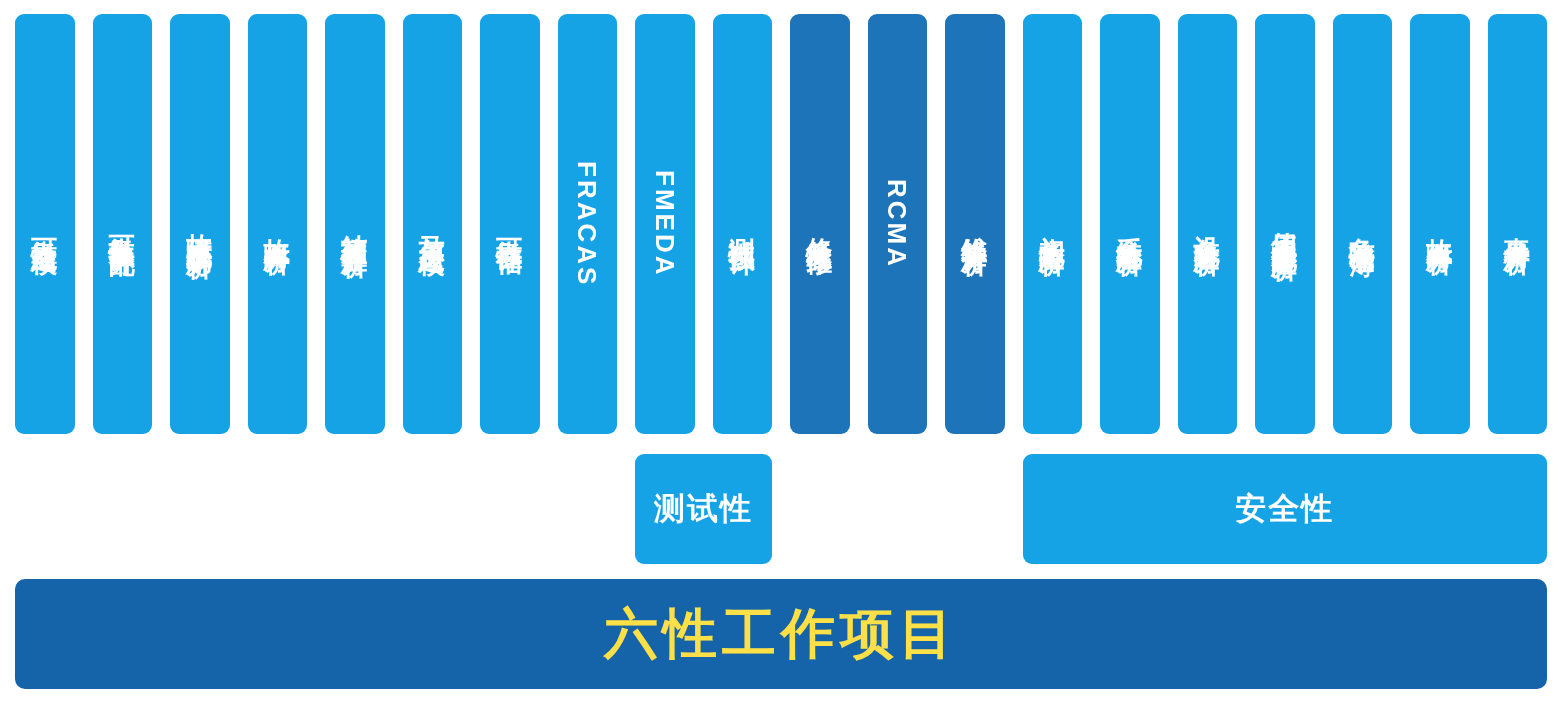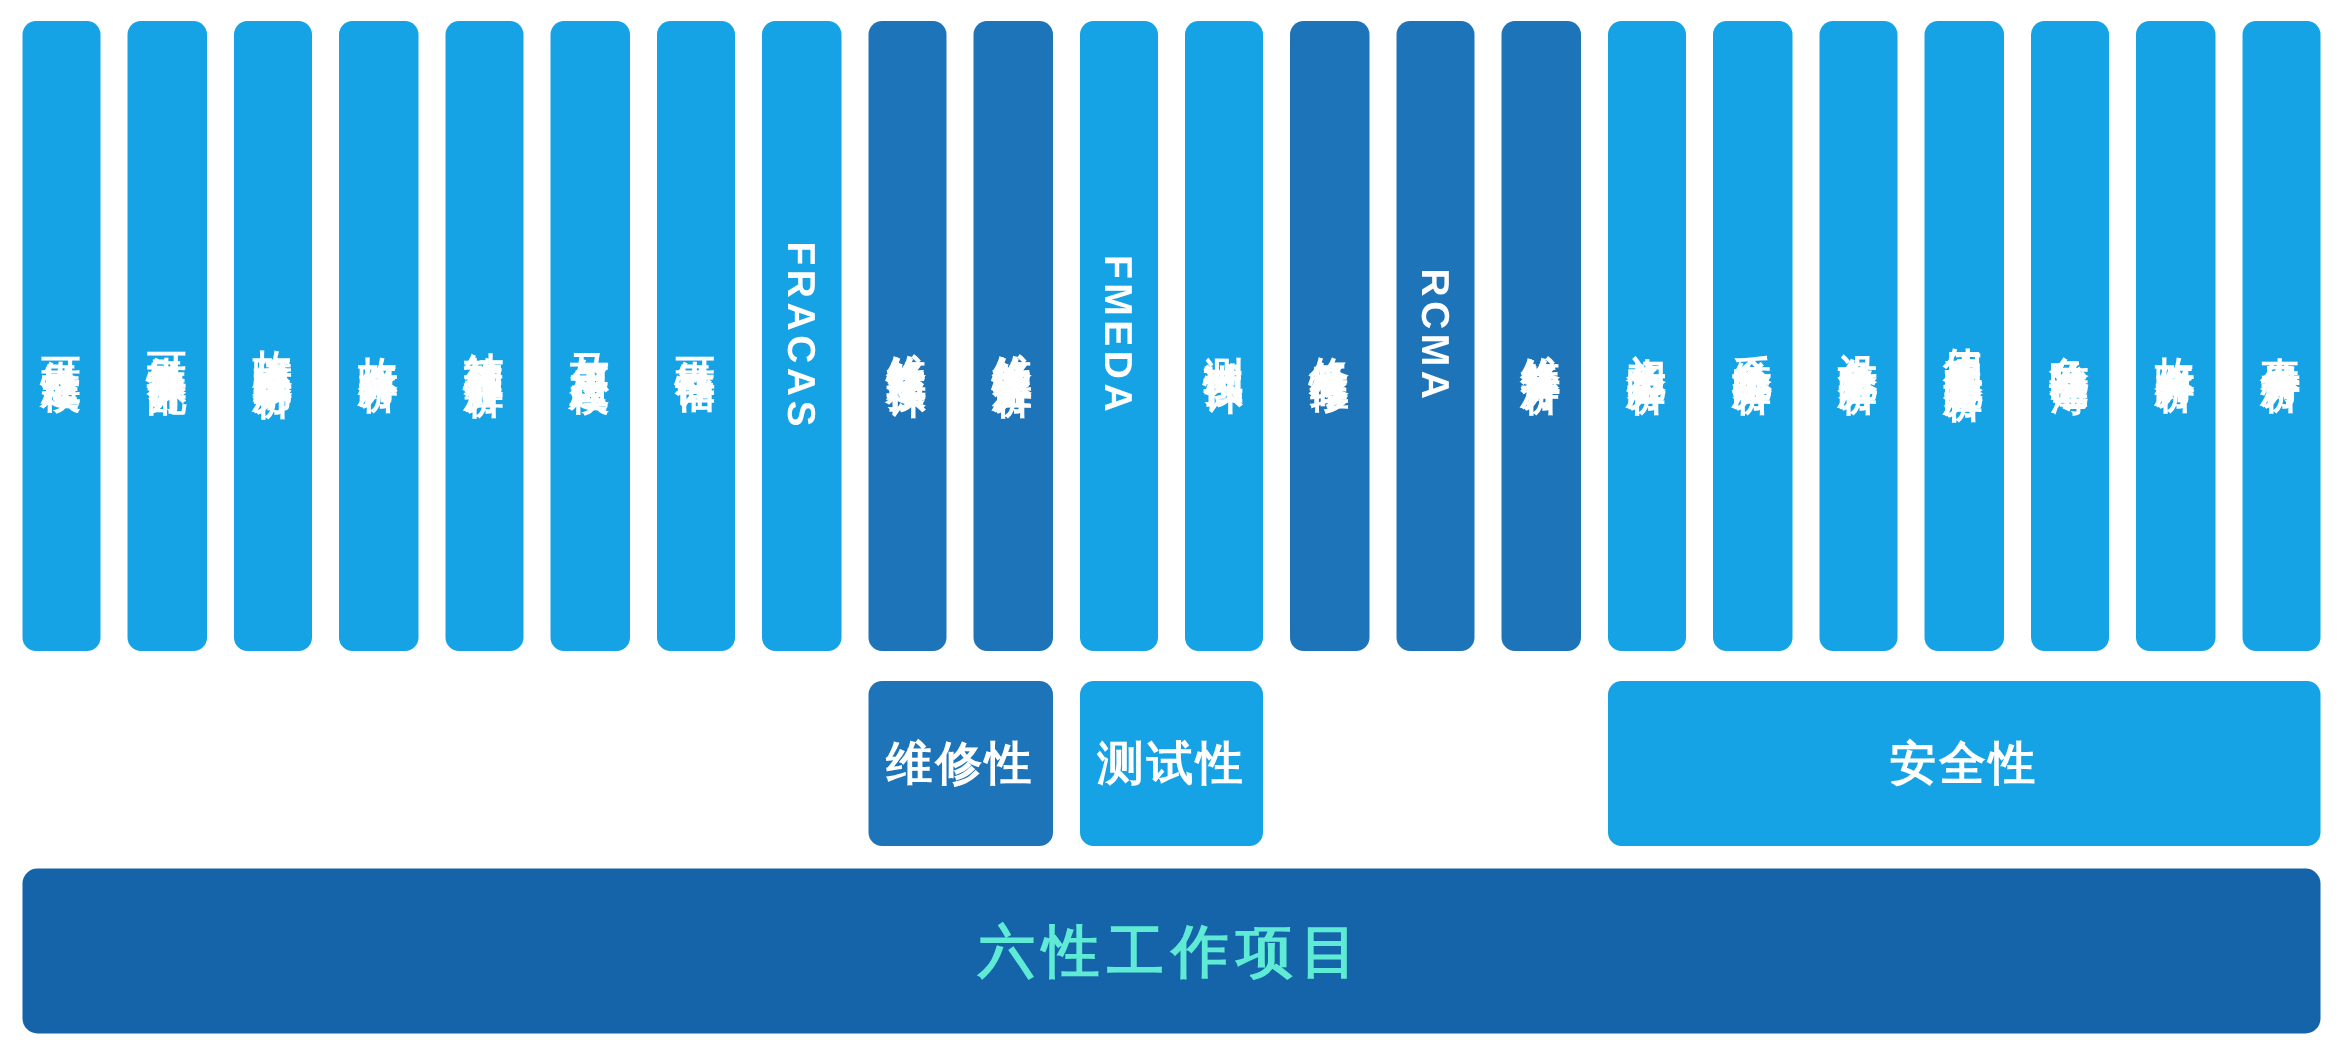--- a/index.html
+++ b/index.html
@@ -67,23 +67,23 @@
     margin-top: 15px;
     height: 110px;
     border-radius: 10px;
     background: var(--dark-blue, #1563A9);
     display: flex;
     align-items: center;
     justify-content: center;
     flex: 0 0 auto;
   }
   .footer .footer-title {
-    color: #5eead4;
+    color: #fde047;
     font-weight: bold;
-    font-size: 38px;
+    font-size: 54px;
     letter-spacing: 5px;
   }
   .bg-light  { background: var(--light-blue, #16A3E6); }
   .bg-medium { background: var(--medium-blue, #1E74B8); }
 </style>
 </head>
 <body>
 
 <div class="page">
   <div class="groups" id="groups">
@@ -106,33 +106,20 @@
           </div>
           <div class="col bg-light">
             <span class="vtext">马尔可夫建模</span>
           </div>
           <div class="col bg-light">
             <span class="vtext">可靠性评估</span>
           </div>
           <div class="col bg-light">
             <span class="vtext">FRACAS</span>
           </div>
-        </div>
-      </div>
-      <div class="group" style="flex: 2 0 18px;">
-        <div class="cols">
-          <div class="col bg-medium">
-            <span class="vtext">维修性建模预计</span>
-          </div>
-          <div class="col bg-medium">
-            <span class="vtext">维修性定性分析</span>
-          </div>
-        </div>
-        <div class="cat bg-medium">
-          <span class="cat-label">维修性</span>
         </div>
       </div>
       <div class="group" style="flex: 2 0 18px;">
         <div class="cols">
           <div class="col bg-light">
             <span class="vtext">FMEDA</span>
           </div>
           <div class="col bg-light">
             <span class="vtext">测试性预计</span>
           </div>

